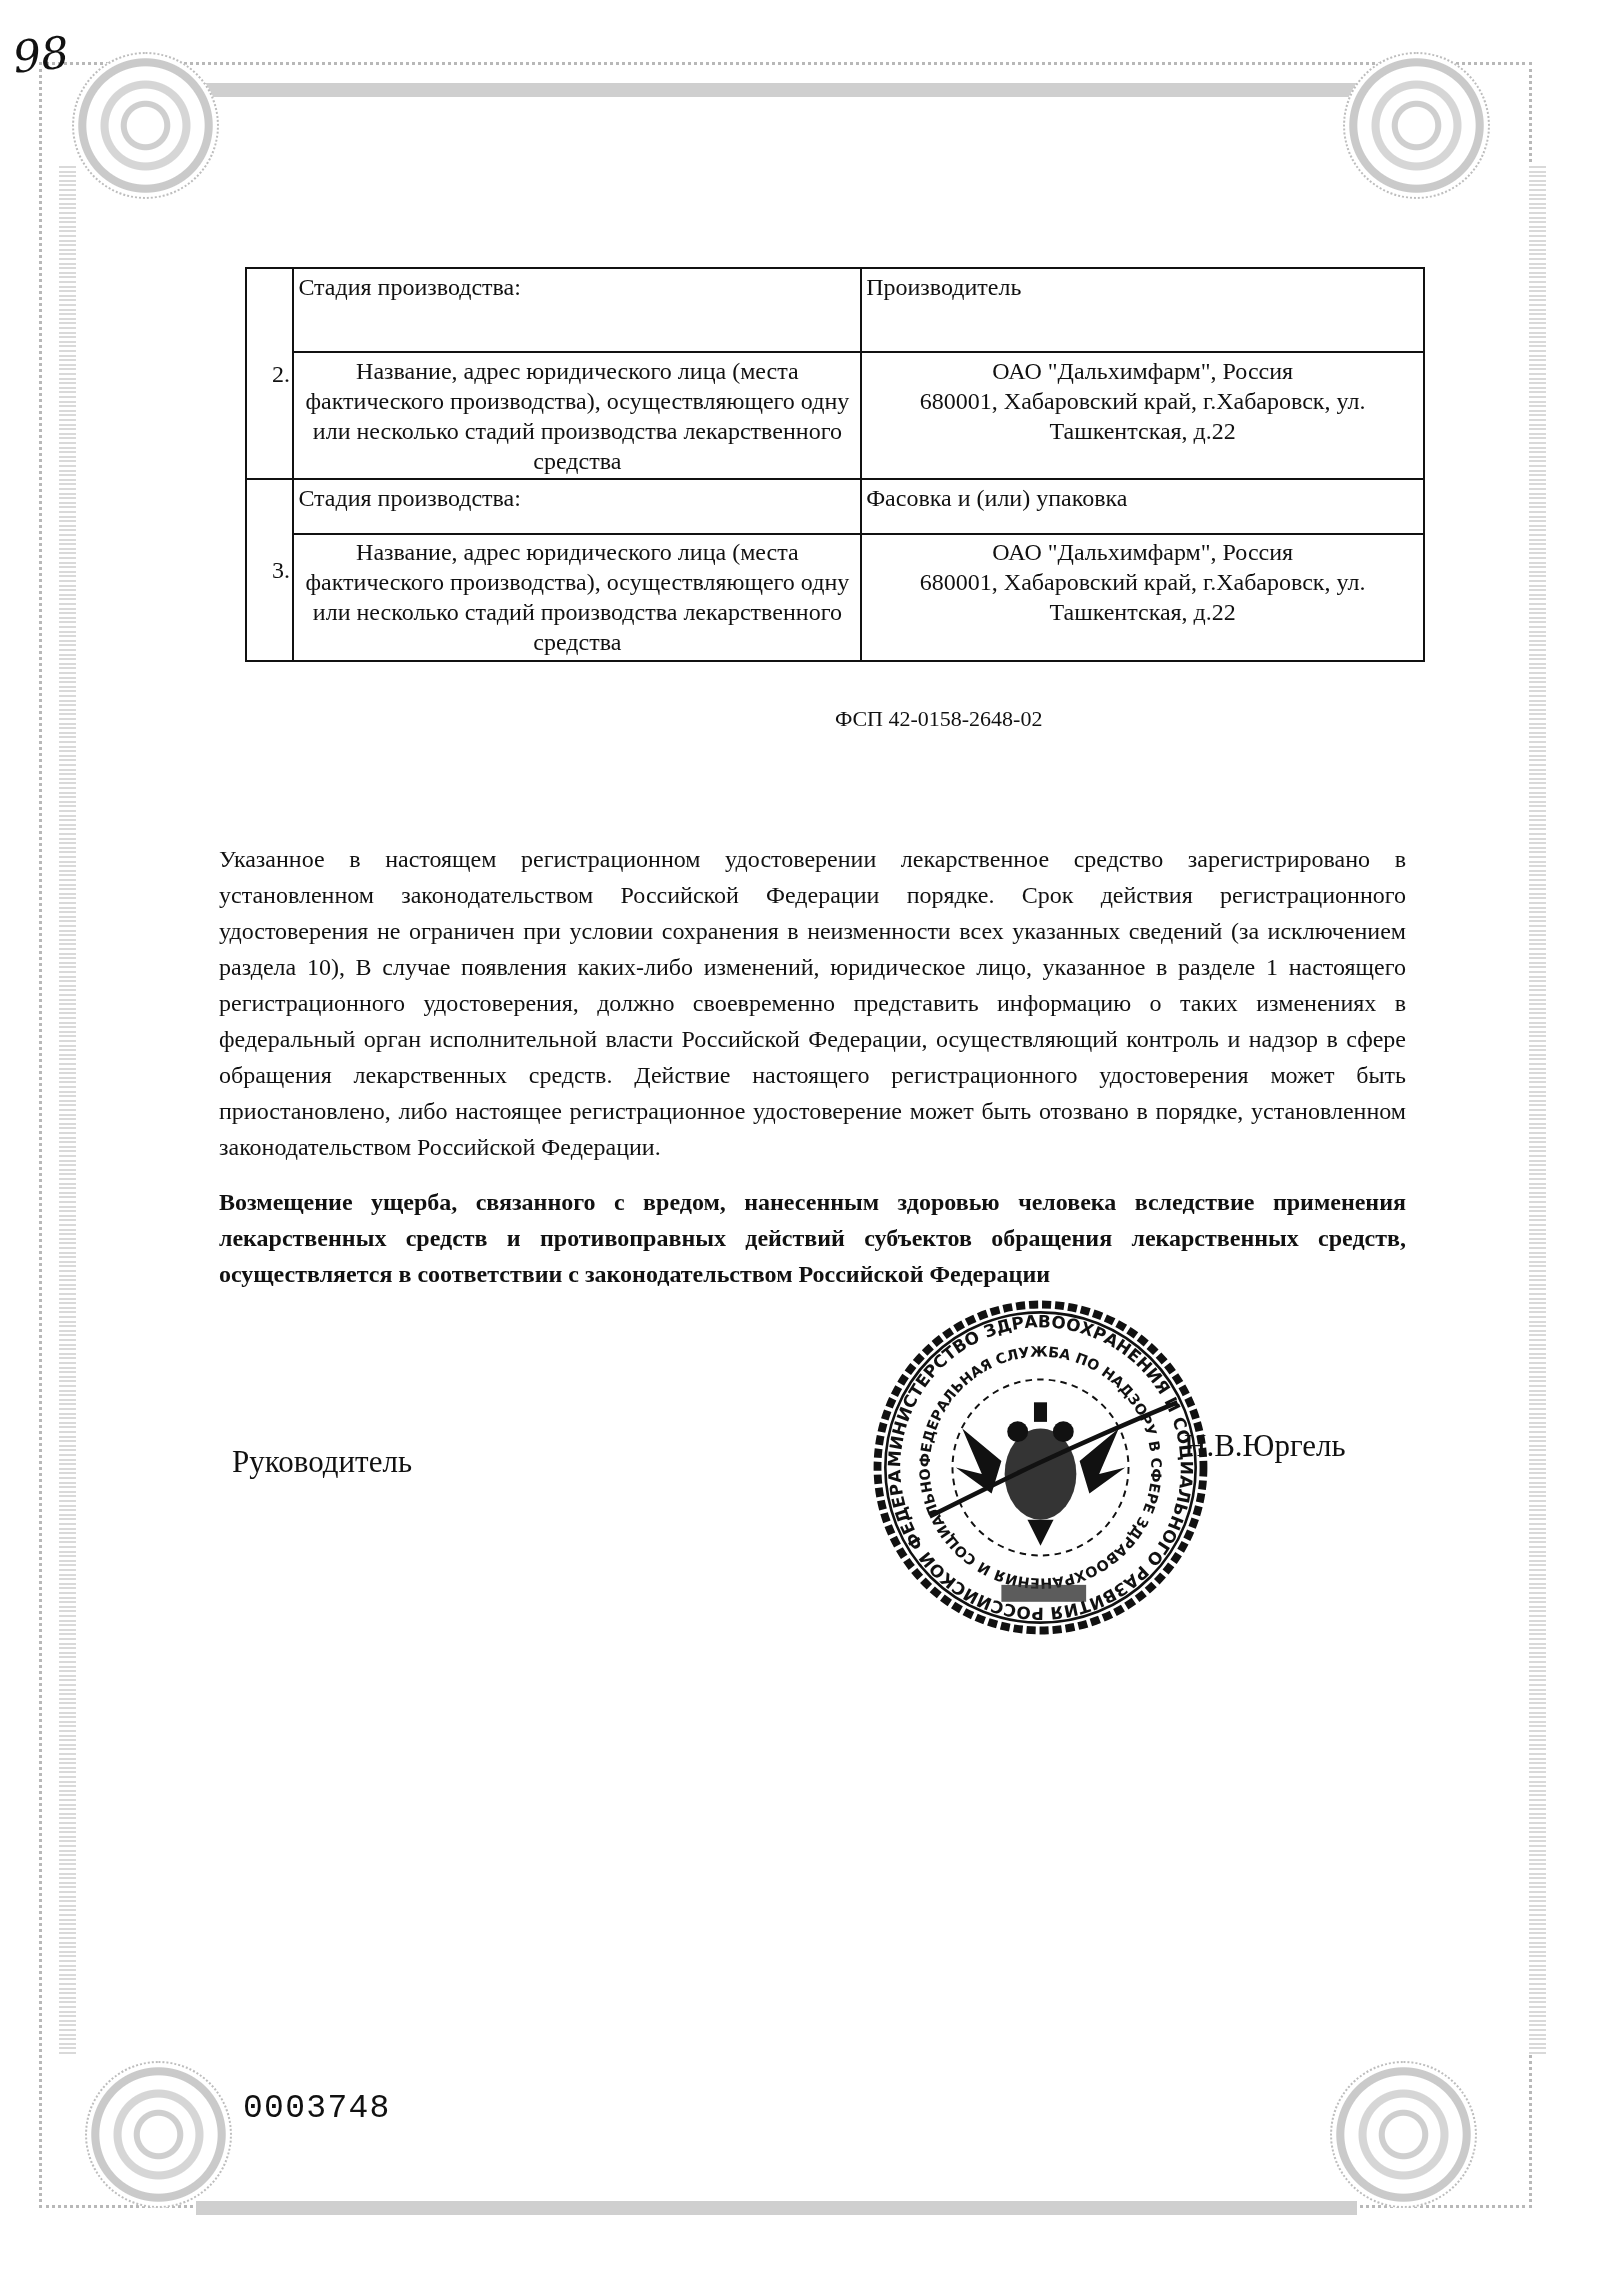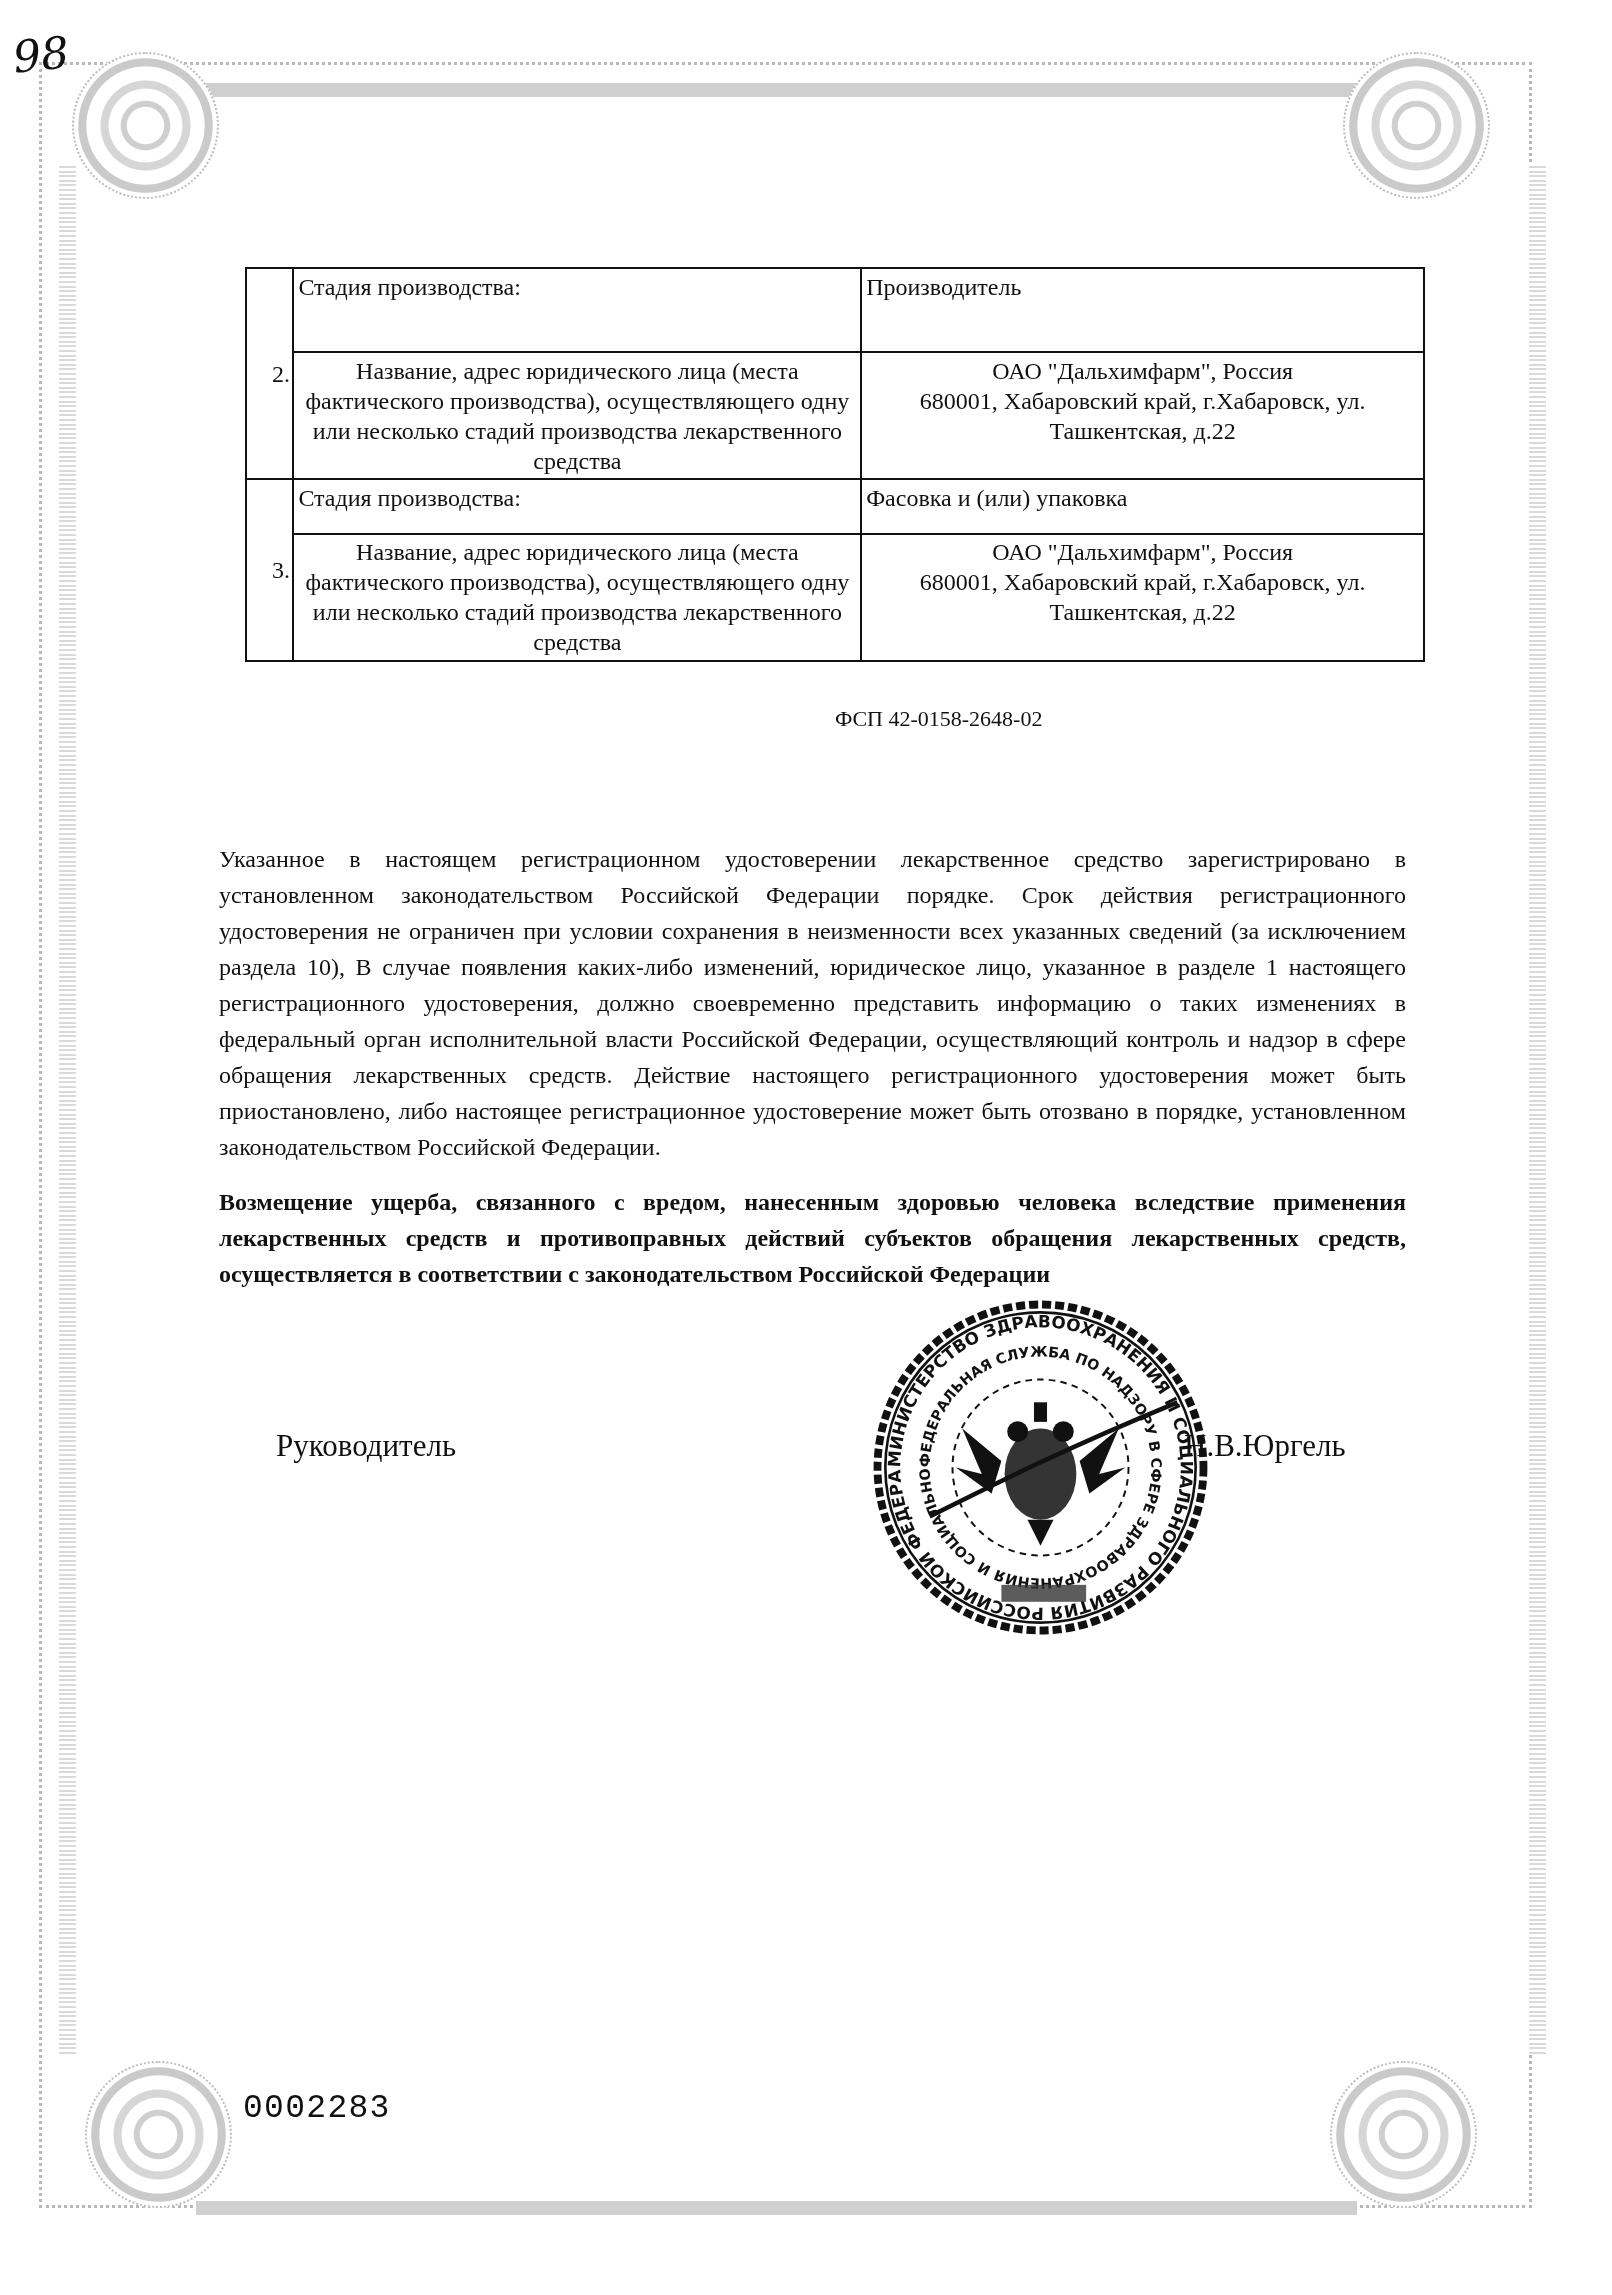--- a/index.html
+++ b/index.html
@@ -38,21 +38,21 @@
 
   .section10 { position: absolute; left: 245px; top: 701px; width: 1174px; height: 78px; }
   .section10 .title { position: absolute; left: 0; top: 0; width: 391px; font-size: 26px; font-weight: bold; line-height: 35px; }
   .section10 .value { position: absolute; left: 590px; top: 0; font-size: 22px; line-height: 35px; }
 
   .para { position: absolute; left: 219px; width: 1187px; font-size: 24px; line-height: 36px; text-align: justify; }
   .para.p1 { top: 841px; }
   .para.p2 { top: 1184px; font-weight: bold; }
 
   .signature-row { position: absolute; left: 232px; top: 1428px; width: 1161px; height: 65px; }
-  .sig-title { position: absolute; left: 0; top: 0; font-size: 31px; margin-left: 44px; }
+  .sig-title { position: absolute; left: 0; top: 16px; font-size: 31px; }
   .sig-name { position: absolute; left: 952px; top: 0; font-size: 31px; }
 
   .stamp { position: absolute; left: 871px; top: 1298px; width: 339px; height: 339px; }
 
   .serial { position: absolute; left: 243px; top: 2090px; font-family: "Liberation Mono", "DejaVu Sans Mono", monospace;
             font-size: 33px; letter-spacing: 1.3px; }
 </style>
 </head>
 <body>
 
@@ -129,14 +129,14 @@
   </g>
   <path d="M90 335 C 200 280, 300 230, 470 160" stroke="#111" stroke-width="7" fill="none"></path>
   <rect x="200" y="440" width="130" height="26" fill="#333" opacity="0.8"></rect>
 </svg>
 
 <div class="signature-row">
   <div class="sig-title">Руководитель</div>
   <div class="sig-name">Н.В.Юргель</div>
 </div>
 
-<div class="serial">0002283</div>
+<div class="serial">0003748</div>
 
 
 </body></html>

